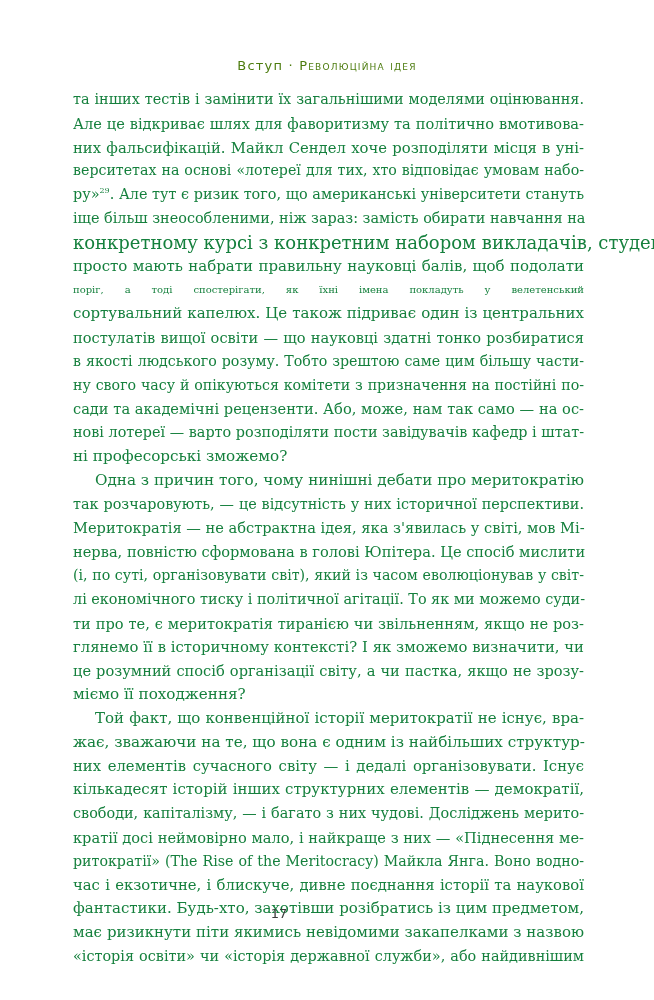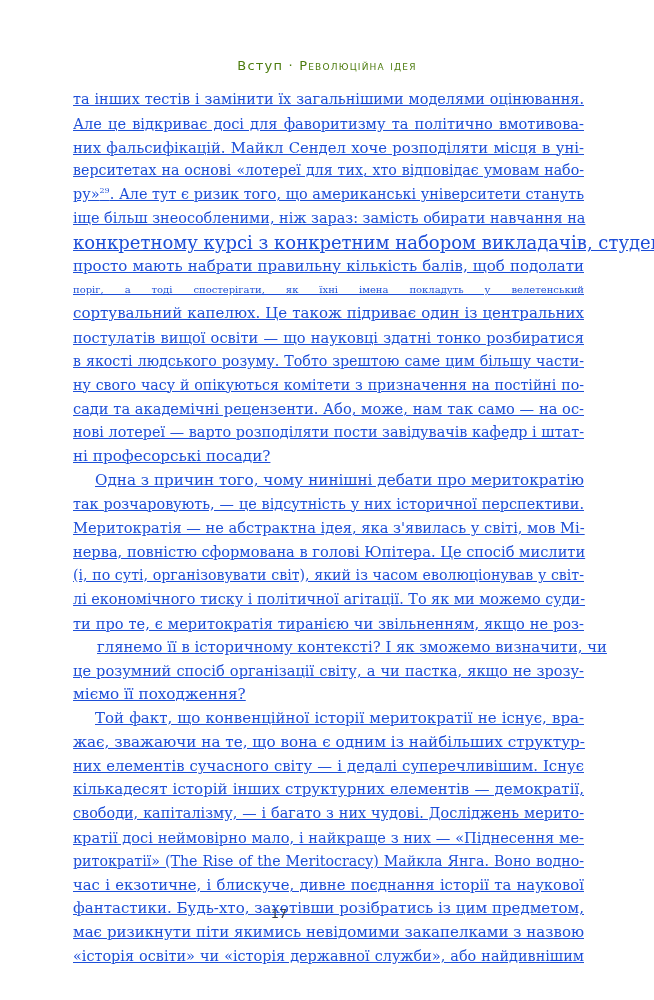--- a/index.html
+++ b/index.html
@@ -29,22 +29,21 @@
     font-variant: small-caps;
   }
   .text-block {
     position: absolute;
     top: 88px;
     left: 73px;
     width: 511px;
     font-family: "DejaVu Serif", serif;
     font-size: 15.2px;
     line-height: 23.8px;
-    color: #1d4ed8;
-    text-decoration: underline;
+    color: #15803d;
   }
   .line {
     display: block;
     white-space: nowrap;
     text-align: justify;
     text-align-last: justify;
     height: 23.8px;
   }
   .line.last {
     text-align-last: left;
@@ -74,54 +73,54 @@
 <div class="running-head">
   <span>Вступ</span>
   <span>·</span>
   <span class="sc">Революційна ідея</span>
 </div>
 
 <div class="text-block">
 
   <div>
     <span class="line" style="font-size: 14.4px;">та інших тестів і замінити їх загальнішими моделями оцінювання.</span>
-    <span class="line" style="font-size: 14.6px;">Але це відкриває досі для фаворитизму та політично вмотивова-</span>
+    <span class="line" style="font-size: 14.6px;">Але це відкриває шлях для фаворитизму та політично вмотивова-</span>
     <span class="line" style="font-size: 14.8px;">них фальсифікацій. Майкл Сендел хоче розподіляти місця в уні-</span>
     <span class="line" style="font-size: 14.2px;">верситетах на основі «лотереї для тих, хто відповідає умовам набо-</span>
     <span class="line" style="font-size: 14.4px;"><span>ру»</span><sup>29</sup><span>. Але тут є ризик того, що американські університети стануть</span></span>
     <span class="line" style="font-size: 14.4px;">іще більш знеособленими, ніж зараз: замість обирати навчання на</span>
     <span class="line" style="font-size: 18px;">конкретному курсі з конкретним набором викладачів, студенти</span>
-    <span class="line" style="font-size: 15px;">просто мають набрати правильну кількість балів, щоб подолати</span>
+    <span class="line" style="font-size: 15px;">просто мають набрати правильну науковці балів, щоб подолати</span>
     <span class="line" style="font-size: 10px;">поріг, а тоді спостерігати, як їхні імена покладуть у велетенський</span>
     <span class="line" style="font-size: 15px;">сортувальний капелюх. Це також підриває один із центральних</span>
     <span class="line" style="font-size: 14.6px;">постулатів вищої освіти — що науковці здатні тонко розбиратися</span>
     <span class="line" style="font-size: 14.2px;">в якості людського розуму. Тобто зрештою саме цим більшу части-</span>
     <span class="line" style="font-size: 14.2px;">ну свого часу й опікуються комітети з призначення на постійні по-</span>
     <span class="line" style="font-size: 14.6px;">сади та академічні рецензенти. Або, може, нам так само — на ос-</span>
     <span class="line" style="font-size: 14.4px;">нові лотереї — варто розподіляти пости завідувачів кафедр і штат-</span>
-    <span class="line last">ні професорські посади?</span>
+    <span class="line last">ні професорські зможемо?</span>
   </div>
 
   <div>
     <span class="line indent">Одна з причин того, чому нинішні дебати про меритократію</span>
     <span class="line" style="font-size: 14.4px;">так розчаровують, — це відсутність у них історичної перспективи.</span>
     <span class="line" style="font-size: 14.6px;">Меритократія — не абстрактна ідея, яка з'явилась у світі, мов Мі-</span>
     <span class="line" style="font-size: 14.6px;">нерва, повністю сформована в голові Юпітера. Це спосіб мислити</span>
     <span class="line" style="font-size: 14.2px;">(і, по суті, організовувати світ), який із часом еволюціонував у світ-</span>
     <span class="line" style="font-size: 14.4px;">лі економічного тиску і політичної агітації. То як ми можемо суди-</span>
     <span class="line" style="font-size: 14.6px;">ти про те, є меритократія тиранією чи звільненням, якщо не роз-</span>
-    <span class="line" style="font-size: 14.8px; margin-left: 24px;">глянемо її в історичному контексті? І як зможемо визначити, чи</span>
+    <span class="line" style="font-size: 14.8px;">глянемо її в історичному контексті? І як зможемо визначити, чи</span>
     <span class="line" style="font-size: 14.6px;">це розумний спосіб організації світу, а чи пастка, якщо не зрозу-</span>
     <span class="line last">міємо її походження?</span>
   </div>
 
   <div>
     <span class="line indent" style="font-size: 15px;">Той факт, що конвенційної історії меритократії не існує, вра-</span>
     <span class="line">жає, зважаючи на те, що вона є одним із найбільших структур-</span>
-    <span class="line" style="font-size: 14.8px;">них елементів сучасного світу — і дедалі суперечливішим. Існує</span>
+    <span class="line" style="font-size: 14.8px;">них елементів сучасного світу — і дедалі організовувати. Існує</span>
     <span class="line" style="font-size: 15px;">кількадесят історій інших структурних елементів — демократії,</span>
     <span class="line" style="font-size: 14.4px;">свободи, капіталізму, — і багато з них чудові. Досліджень мерито-</span>
     <span class="line" style="font-size: 14.6px;">кратії досі неймовірно мало, і найкраще з них — «Піднесення ме-</span>
     <span class="line" style="font-size: 14.2px;">ритократії» (The Rise of the Meritocracy) Майкла Янга. Воно водно-</span>
     <span class="line" style="font-size: 14.8px;">час і екзотичне, і блискуче, дивне поєднання історії та наукової</span>
     <span class="line" style="font-size: 15px;">фантастики. Будь-хто, захотівши розібратись із цим предметом,</span>
     <span class="line" style="font-size: 15px;">має ризикнути піти якимись невідомими закапелками з назвою</span>
     <span class="line" style="font-size: 14.4px;">«історія освіти» чи «історія державної служби», або найдивнішим</span>
   </div>
 </div>

